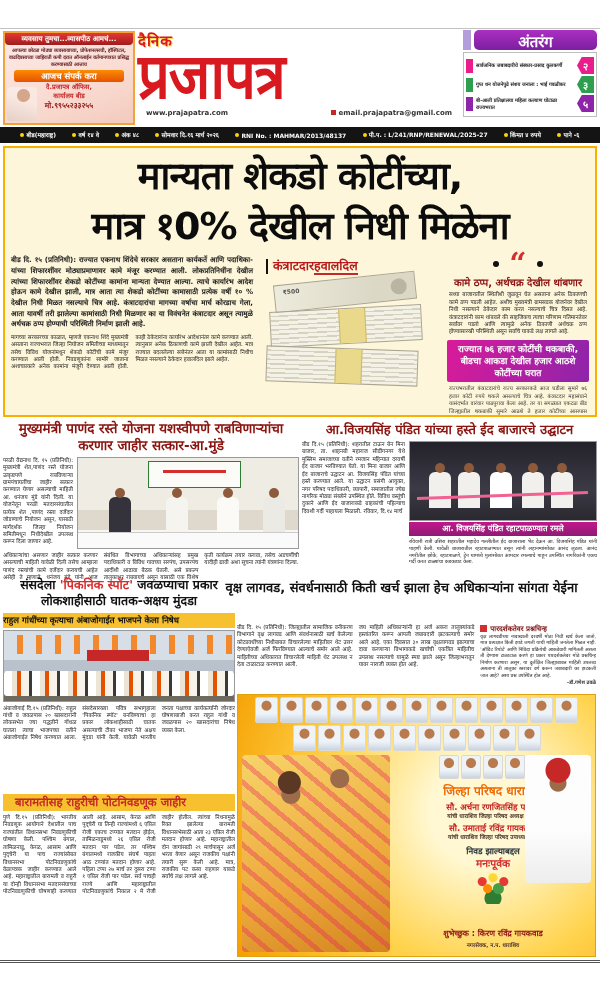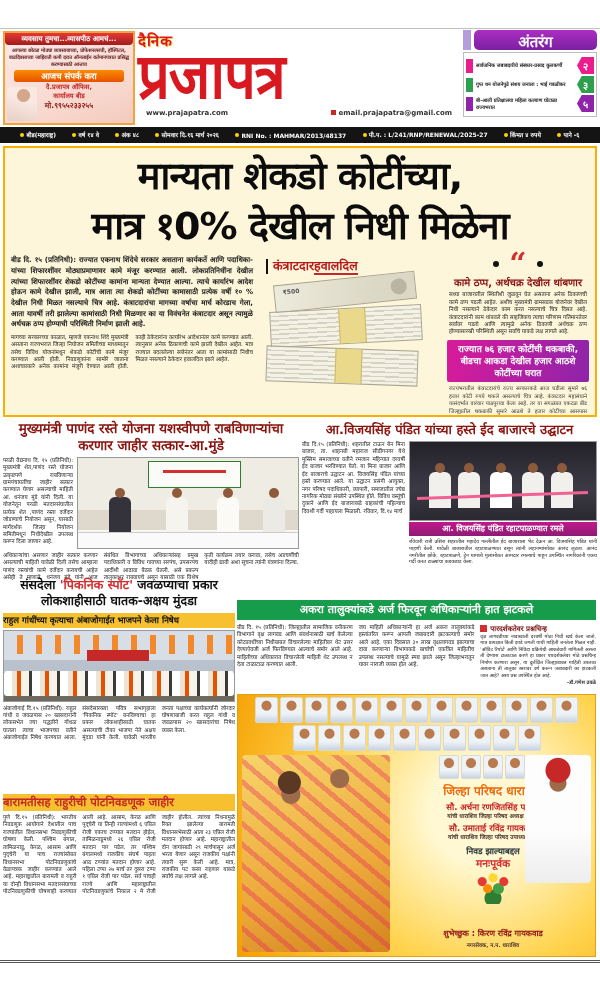--- a/index.html
+++ b/index.html
@@ -142,21 +142,21 @@
         background:repeating-linear-gradient(90deg,transparent 0 13px,#f57f17 13px 19px); }
   .photo-protest .banner-red { position:absolute; top:28%; left:36%; width:27%; height:15%;
         background:#c62828; }
   .photo-protest .crowd { position:absolute; bottom:6%; left:0; right:0; height:36%;
         background:repeating-linear-gradient(90deg,#ffffff 0 8px,#ece4d4 8px 13px,#e65100 13px 17px,
         #f7f3ea 17px 25px,#3c3a35 25px 28px); border-radius:3px; }
   .sansad-cols { margin-top:3px; column-count:3; column-gap:6px; height:88px; overflow:hidden; }
 
   
   .baramati { position:absolute; left:3px; top:794px; width:232px; }
-  .baramati .yellow-band { font-size:11.5px; line-height:17px; color:#c62828; }
+  .baramati .yellow-band { font-size:11.5px; line-height:17px; color:#c62828;padding-left:12px; }
   .baramati-cols { margin-top:3px; column-count:3; column-gap:6px; height:138px; overflow:hidden; }
 
   
   .vruksha-head { position:absolute; left:206px; top:578px; width:391px; text-align:center;
         font-weight:bold; font-size:13px; color:#111; }
   .green-band { position:absolute; left:237px; top:600px; width:359px; background:#179c4b; color:#fff;
         font-weight:bold; font-size:11px; text-align:center; line-height:20px; }
   .vruksha-cols { position:absolute; left:237px; top:624px; width:359px; height:68px; display:flex;
         gap:6px; overflow:hidden; }
   .vruksha-cols .vc { flex:1; }
@@ -375,21 +375,21 @@
       <div class="crowd"></div>
     </div>
     <div class="sansad-cols smalltext">अंबाजोगाई दि.१५ (प्रतिनिधी): राहुल गांधी व जवळपास २० खासदारांनी लोकसभेत ज्या पद्धतीने गोंधळ घातला त्याचा भाजपच्या वतीने अंबाजोगाईत निषेध करण्यात आला. संसदेसारख्या पवित्र सभागृहाला 'पिकनिक स्पॉट' बनविण्याचा हा प्रकार लोकशाहीसाठी घातक असल्याची टीका भाजपा नेते अक्षय मुंदडा यांनी केली. यावेळी भारतीय जनता पक्षाच्या कार्यकर्त्यांनी जोरदार घोषणाबाजी करत राहुल गांधी व जवळपास २० खासदारांचा निषेध व्यक्त केला.</div>
   </div>
 
   <div class="baramati">
     <div class="yellow-band">बारामतीसह राहुरीची पोटनिवडणूक जाहीर</div>
     <div class="baramati-cols smalltext">पुणे दि.१५ (प्रतिनिधी): भारतीय निवडणूक आयोगाने देशातील पाच राज्यांतील विधानसभा निवडणुकीची घोषणा केली. पश्चिम बंगाल, तामिळनाडू, केरळ, आसाम आणि पुद्चेरी या पाच राज्यांसोबत विधानसभा पोटनिवडणुकांचे वेळापत्रक जाहीर करण्यात आले आहे. महाराष्ट्रातील बारामती व राहुरी या दोन्ही विधानसभा मतदारसंघाच्या पोटनिवडणुकीची घोषणाही करण्यात आली आहे. आसाम, केरळ आणि पुद्चेरी या तिन्ही राज्यांमध्ये ६ एप्रिल रोजी एकाच टप्प्यात मतदान होईल, तामिळनाडूमध्ये २६ एप्रिल रोजी मतदान पार पडेल. तर पश्चिम बंगालमध्ये राजकीय संघर्ष पाहता आठ टप्प्यांत मतदान होणार आहे. पहिला टप्पा २७ मार्च तर दुसरा टप्पा १ एप्रिल रोजी पार पडेल. सर्व पाचही राज्ये आणि महाराष्ट्रातील पोटनिवडणुकांचे निकाल २ मे रोजी जाहीर होतील. त्यांच्या निधनामुळे रिक्त झालेल्या बारामती विधानसभेसाठी आता २३ एप्रिल रोजी मतदान होणार आहे. महाराष्ट्रातील दोन जागांसाठी २९ मार्चपासून अर्ज भरता येणार असून राजकीय पक्षांनी तयारी सुरू केली आहे. मात्र, राजकीय पट कसा राहणार याकडे सर्वांचे लक्ष लागले आहे.</div>
   </div>
 
-  <div class="green-band">अकरा तालुक्यांकडे अर्ज फिरवून अधिकाऱ्यांनी हात झटकले</div>
+  <div class="vruksha-head">वृक्ष लागवड, संवर्धनासाठी किती खर्च झाला हेच अधिकाऱ्यांना सांगता येईना</div>
   <div class="vruksha-cols">
     <div class="vc smalltext">बीड दि. १५ (प्रतिनिधी): जिल्ह्यातील सामाजिक वनीकरण विभागाने वृक्ष लागवड आणि संवर्धनासाठी खर्च केलेल्या कोट्यवधींच्या निधीबाबत विचारलेल्या माहितीवर थेट उत्तर देण्याऐवजी अर्ज फिरविण्यात आल्याचे समोर आले आहे. माहितीच्या अधिकारात विचारलेली माहिती थेट उपलब्ध न देता टाळाटाळ करण्यात आली.</div>
     <div class="vc smalltext">जय माहिती अधिकाऱ्यांनी हा अर्ज अकरा तालुक्यांकडे हस्तांतरित करून आपली जबाबदारी झटकल्याचे समोर आले आहे. एका दिवसात ३० लाख वृक्षलागवड झाल्याचा दावा करणाऱ्या विभागाकडे खर्चाची एकत्रित माहितीच उपलब्ध नसल्याचे यामुळे स्पष्ट झाले असून जिल्हाभरातून यावर नाराजी व्यक्त होत आहे.</div>
     <div class="vc vc3">
       <div class="vc3-head">
           <span class="redsq"></span>
           <span>पारदर्शकतेवर प्रश्नचिन्ह</span>
         </div>
       <div class="smalltext">वृक्ष लागवडीच्या नावाखाली दरवर्षी मोठा निधी खर्च केला जातो, मात्र प्रत्यक्षात किती झाडे जगली याची माहिती जनतेला मिळत नाही. 'ऑडिट रिपोर्ट' आणि निविदा प्रक्रियेची आकडेवारी मागितली असता ती देण्यास टाळाटाळ करणे हा प्रकार पारदर्शकतेवर मोठे प्रश्नचिन्ह निर्माण करणारा असून, या दुर्लक्षित जिल्ह्याबाबत माहिती उपलब्ध असताना ती तालुका स्तरावर वर्ग करून जबाबदारी का झटकली जात आहे? असा प्रश्न उपस्थित होत आहे.</div>
       <div class="sign">-डॉ.गणेश ढवळे</div>

